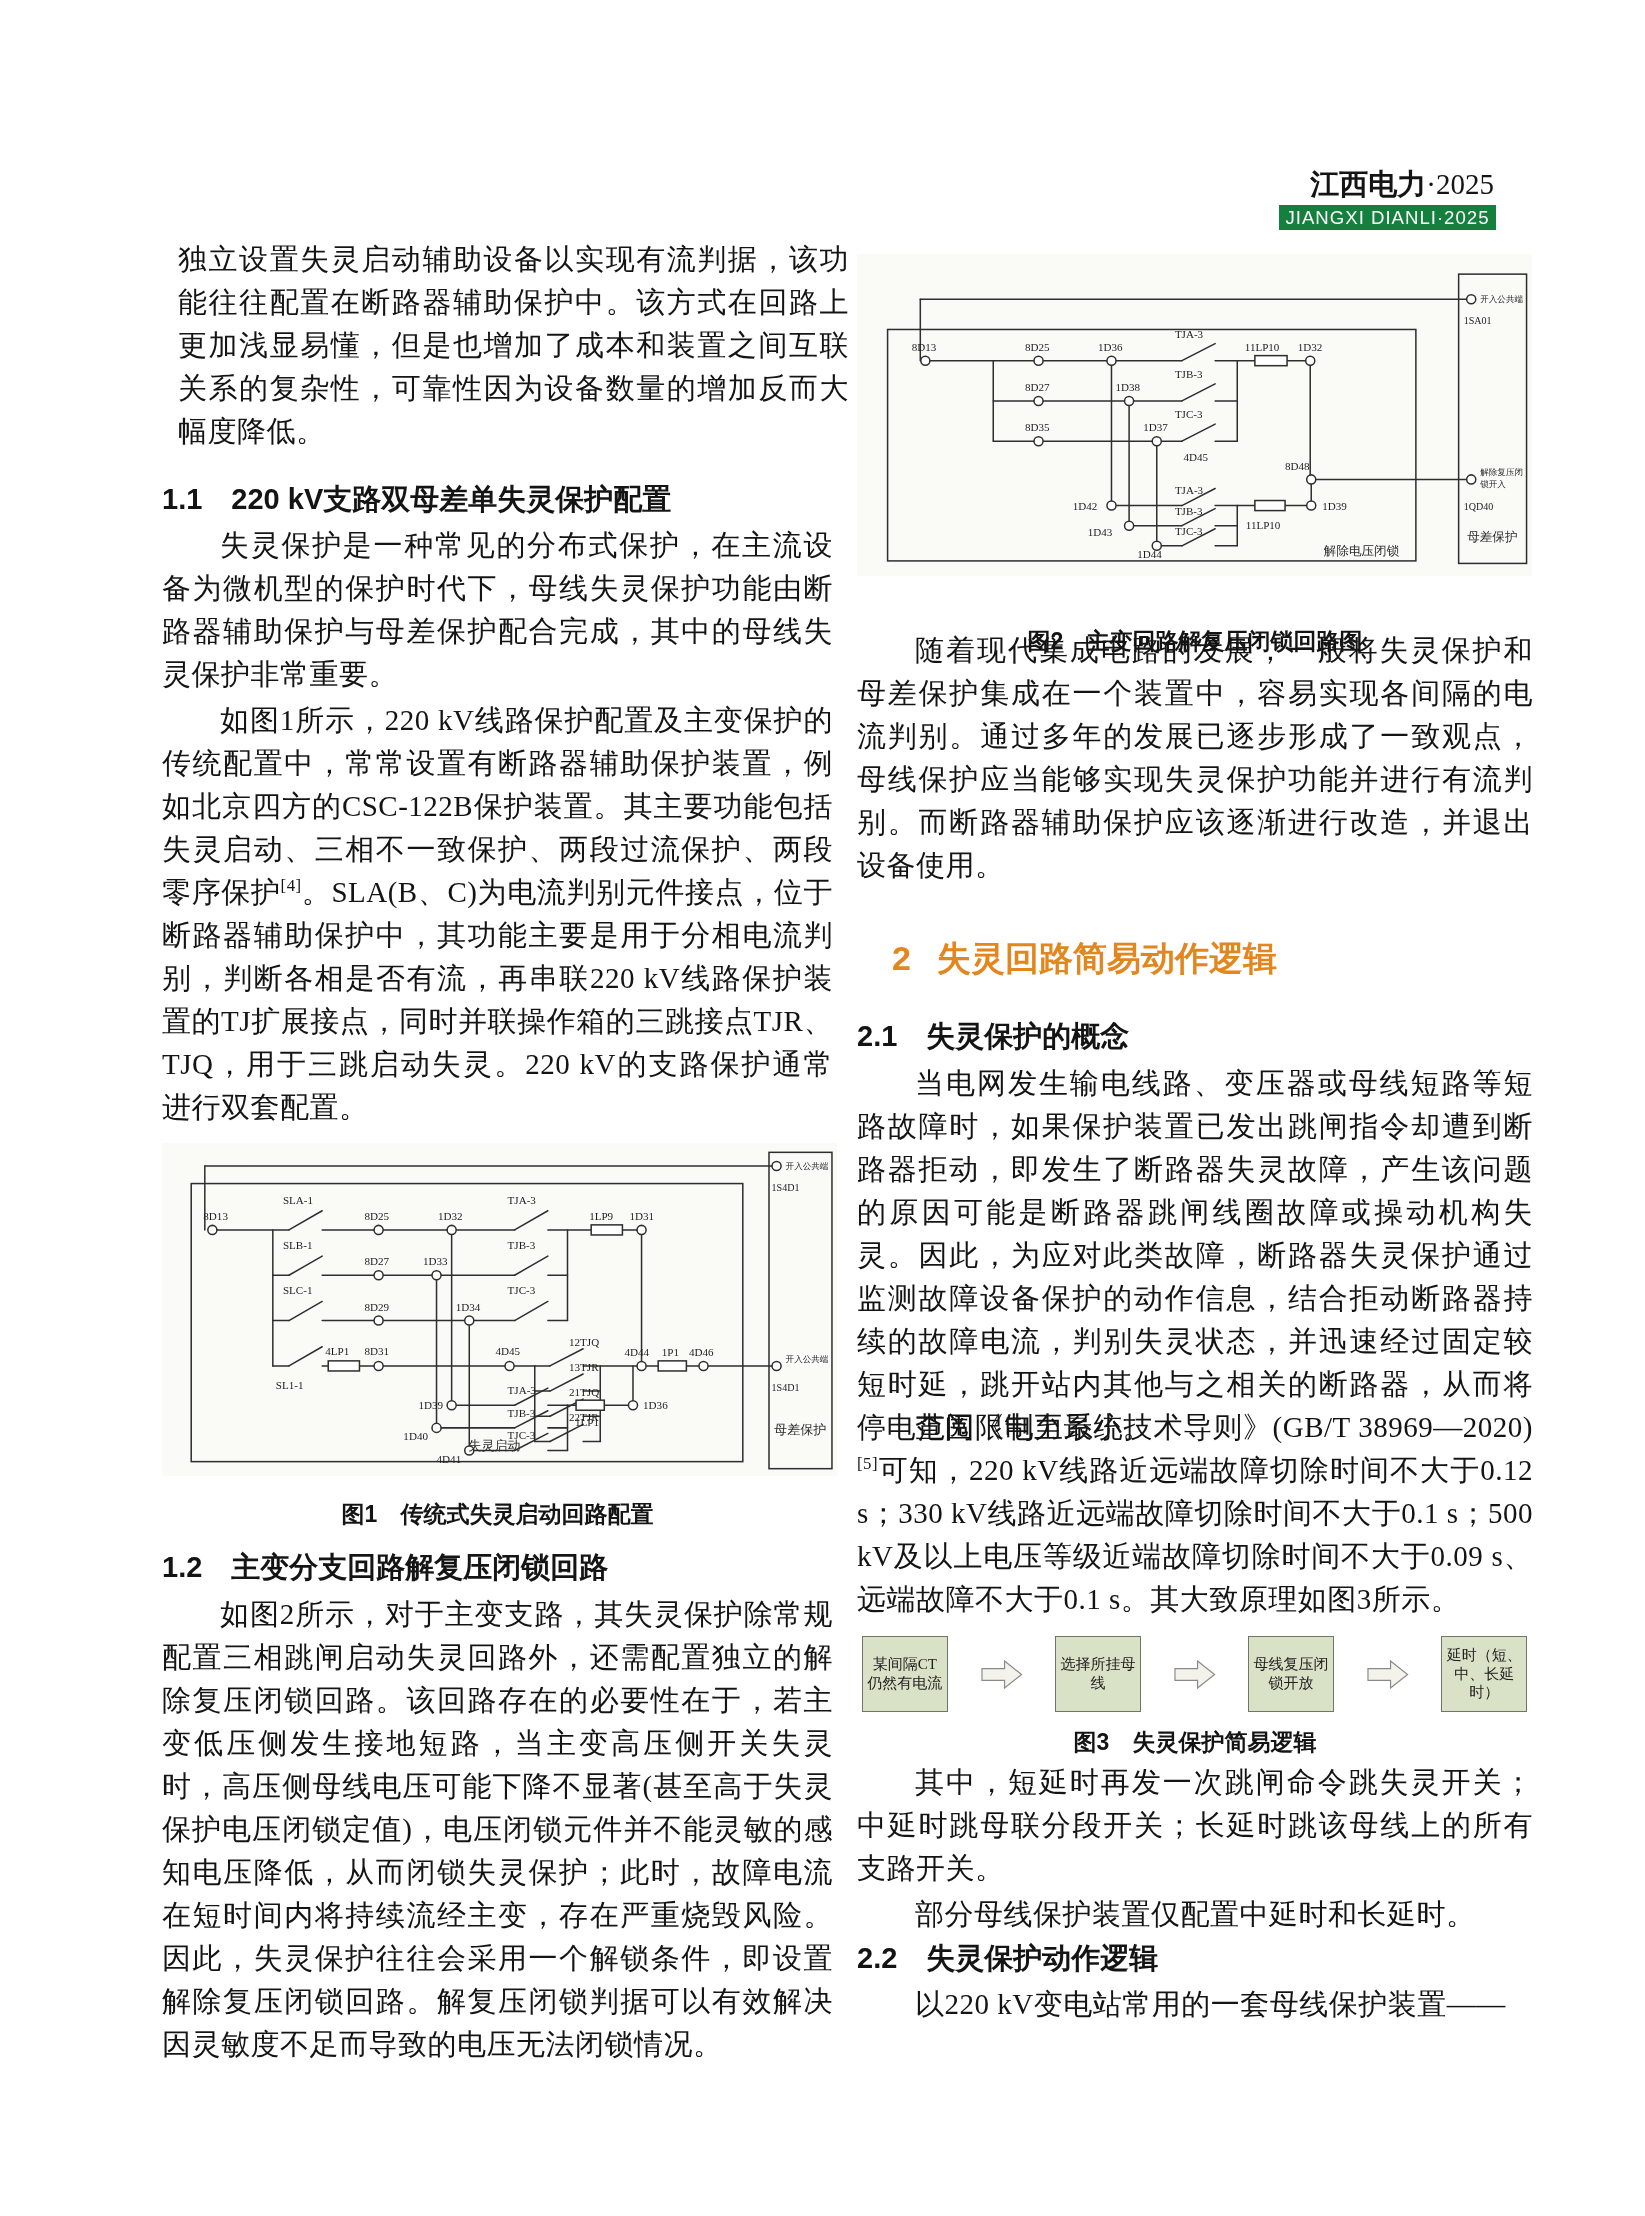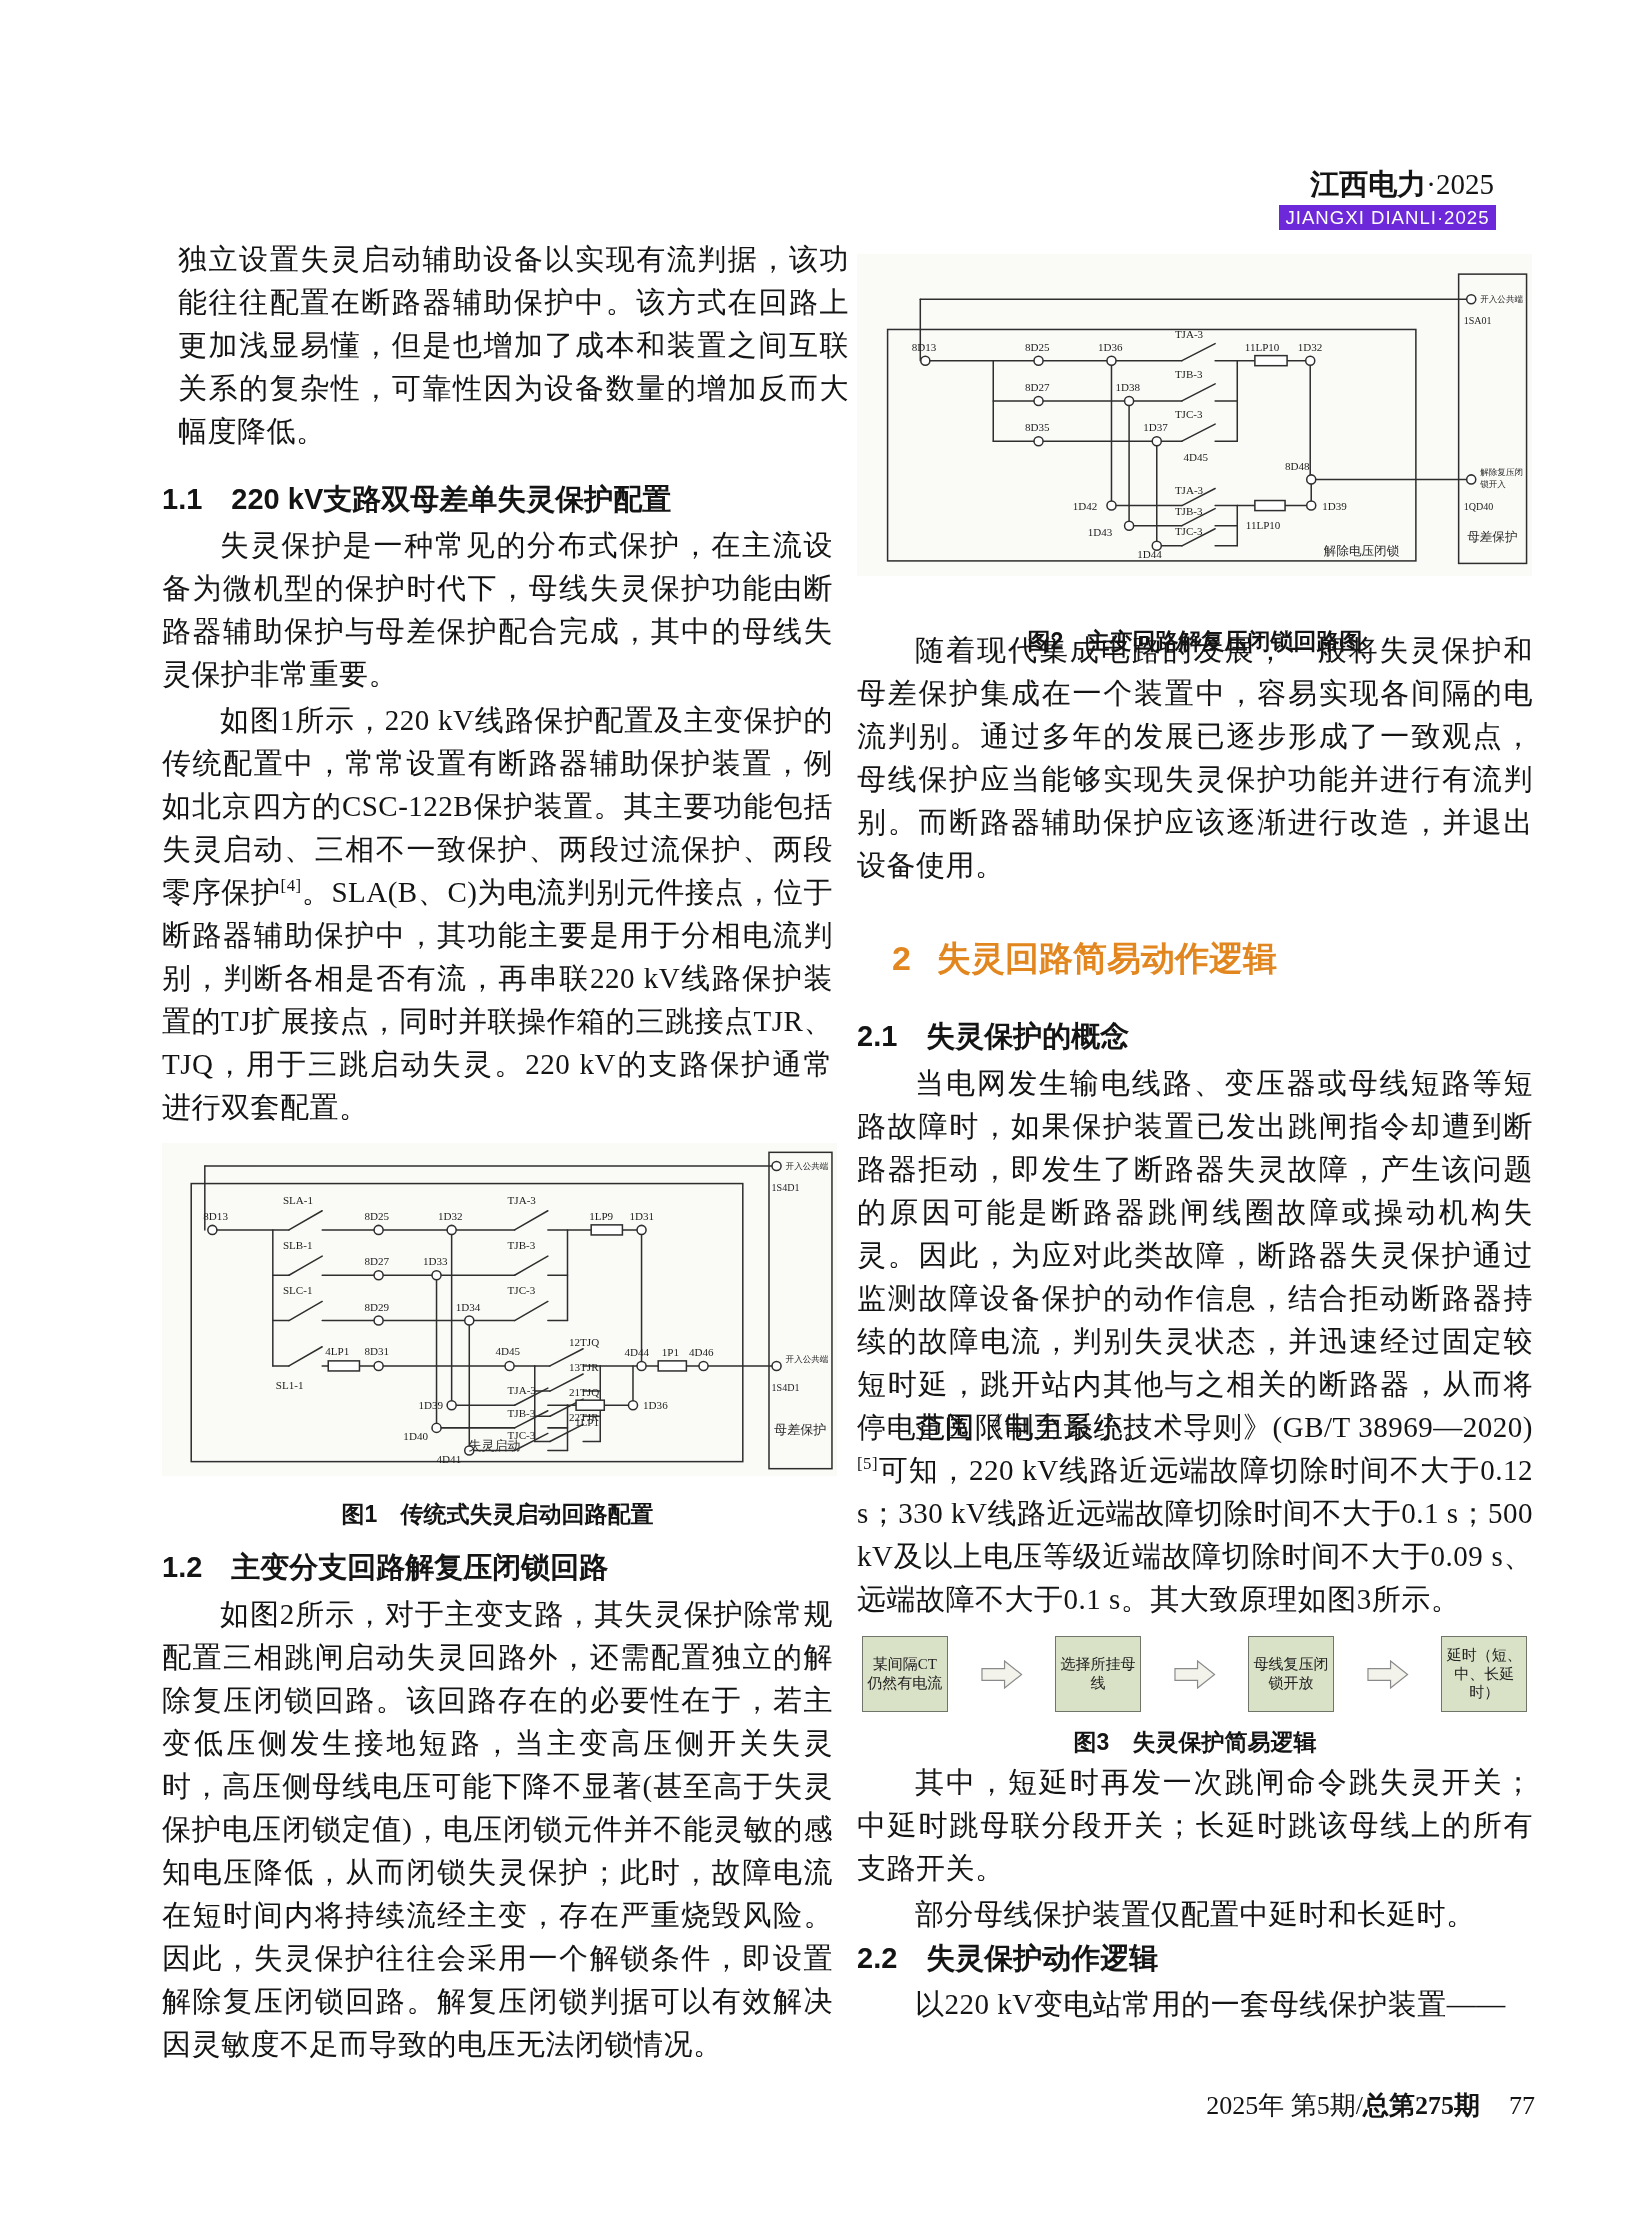--- a/index.html
+++ b/index.html
@@ -8,21 +8,21 @@
   .abs{position:absolute;}
   .par{font-size:29px;line-height:43px;text-align:justify;letter-spacing:0.5px;}
   .ind{text-indent:2em;}
   sup{font-size:58%;line-height:0;}
   .h-sub{font-family:"Liberation Sans","DejaVu Sans",sans-serif;font-weight:700;font-size:29px;}
   .h-main{font-family:"Liberation Sans","DejaVu Sans",sans-serif;font-weight:700;font-size:34px;color:#e2861f;margin-left:35px;}
   .h-main .num{margin-right:26px;}
   .caption{font-family:"Liberation Sans","DejaVu Sans",sans-serif;font-weight:700;font-size:23px;text-align:center;}
   .hdr-cn{font-family:"Liberation Sans","DejaVu Sans",sans-serif;font-weight:700;font-size:29px;text-align:right;}
   .hdr-cn .yr{font-family:"Liberation Serif","DejaVu Serif",serif;font-weight:400;}
-  .banner{background:#6d28d9;color:#ffffff;font-family:"Liberation Sans","DejaVu Sans",sans-serif;
+  .banner{background:#15803d;color:#ffffff;font-family:"Liberation Sans","DejaVu Sans",sans-serif;
           font-size:18.6px;display:flex;align-items:center;justify-content:center;letter-spacing:1px;}
   .figwrap{background:#fafaf7;}
   .wire{stroke:#2e2e2e;stroke-width:3;fill:none;stroke-linecap:round;}
   .node{fill:#ffffff;stroke:#2e2e2e;stroke-width:3;}
   .fuse{fill:#ffffff;stroke:#2e2e2e;stroke-width:3;}
   .lbl{font-family:"Liberation Serif","DejaVu Serif",serif;font-size:22px;fill:#1c1c1c;}
   .t17{font-size:17px;} .t20{font-size:20px;}
   .lblcn{font-family:"Liberation Serif","DejaVu Serif",serif;font-size:26px;fill:#2a2a2a;}
   .fig3-row{display:flex;align-items:center;justify-content:space-between;gap:32px;}
   .fig3-box{width:106px;height:76px;background:#d9e2c6;border:1.5px solid #70756a;box-sizing:border-box;
@@ -319,18 +319,15 @@
   <div class="abs caption" style="top:1727px;left:857px;width:676px;">图3　失灵保护简易逻辑</div>
 
   <div class="abs par ind" style="top:1893px;left:857px;width:676px;">部分母线保护装置仅配置中延时和长延时。</div>
 
   <div class="abs par ind" style="top:1761px;left:857px;width:676px;">其中，短延时再发一次跳闸命令跳失灵开关；中延时跳母联分段开关；长延时跳该母线上的所有支路开关。</div>
 
   <div class="abs h-sub" style="top:1939px;left:857px;width:676px;">2.2　失灵保护动作逻辑</div>
 
   <div class="abs par ind" style="top:1983px;left:857px;width:676px;">以220 kV变电站常用的一套母线保护装置——</div>
 
-  <div class="abs footer" style="top:2088px;left:857px;width:678px;">
-    <span>2025年 第5期/</span><span class="bold">总第275期</span><span class="pg">77</span>
-  </div>
 
 </div>
 
 
 </body></html>

